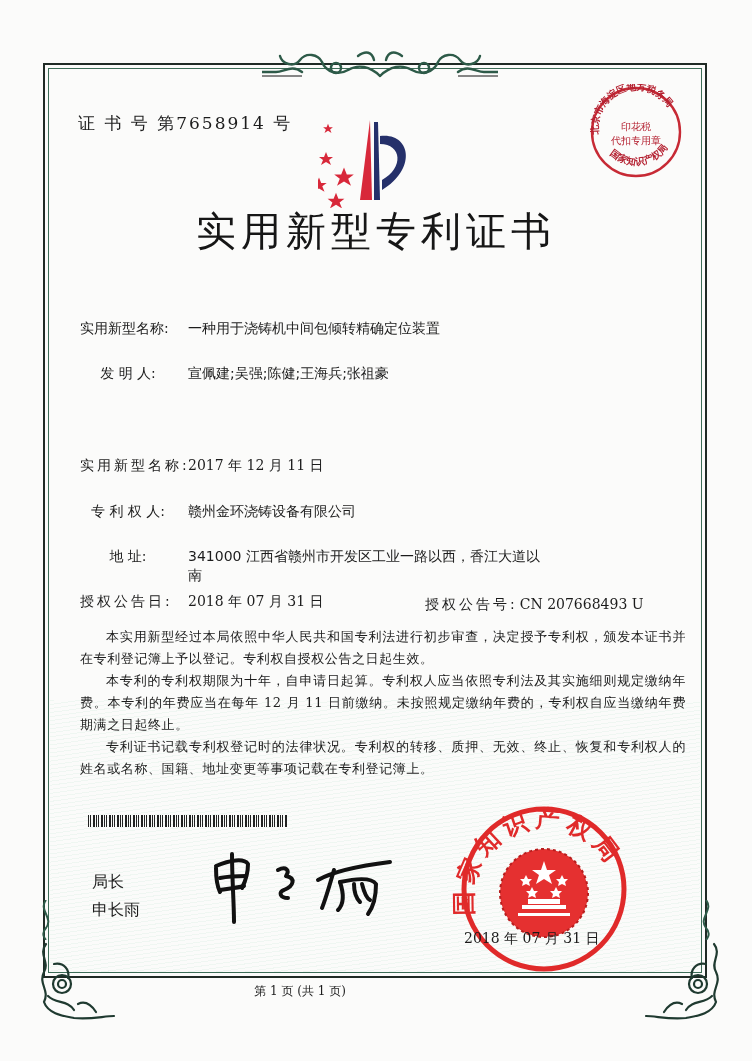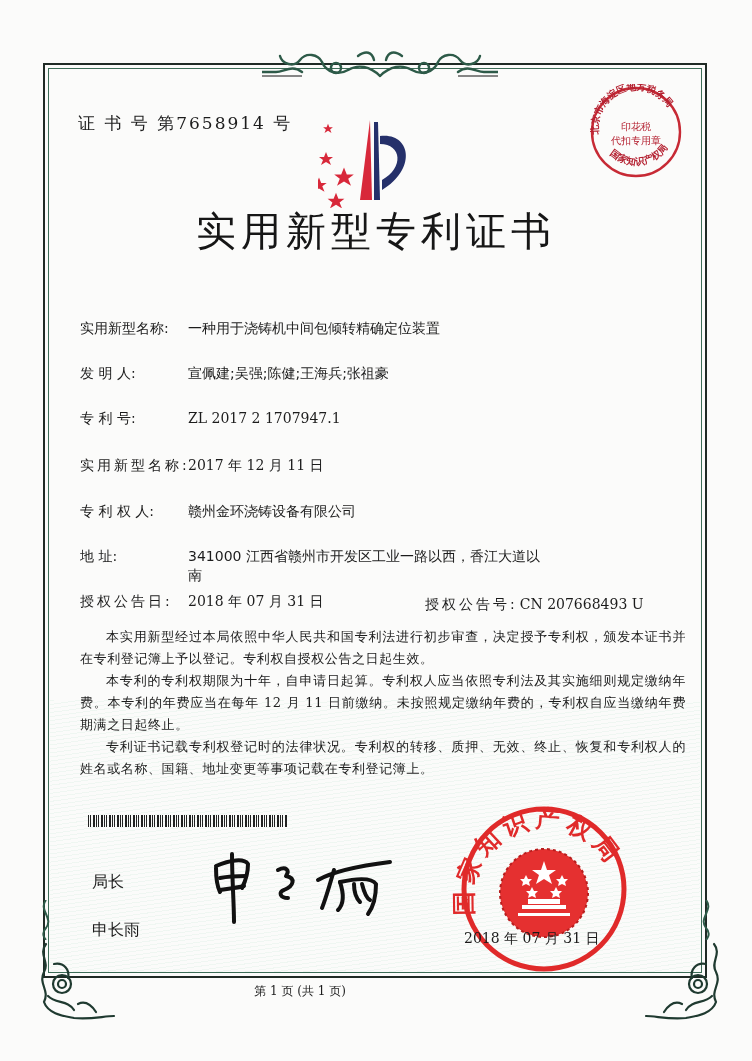--- a/index.html
+++ b/index.html
@@ -29,38 +29,38 @@
 
     .main-title { position: absolute; left: 0; width: 752px; top: 204px; text-align: center;
       font-family: "DejaVu Sans", "Liberation Sans", sans-serif; font-size: 40px; letter-spacing: 5px;
       color: #161616; font-weight: 400; }
 
     
     .field { position: absolute; left: 80px; font-size: 14px; display: flex; white-space: nowrap; }
     .field .lbl { display: inline-block; width: 108px; font-family: "DejaVu Sans", "Liberation Sans", sans-serif; letter-spacing: 0; }
     .field .val { font-family: "DejaVu Sans", "Liberation Sans", sans-serif; }
     .field .val.num { font-family: "DejaVu Serif", "Liberation Serif", serif; }
-    .lbl-spread { display: flex; justify-content: space-between; width: 96px !important; margin-right: 12px; }
+    .lbl-spread { display: flex; justify-content: space-between; width: 96px !important; margin-right: 12px; text-align: center; }
 
     .addr2 { position: absolute; left: 188px; top: 567px; font-size: 14px;
       font-family: "DejaVu Sans", "Liberation Sans", sans-serif; }
 
     
     .body-text { position: absolute; left: 80px; width: 606px; font-size: 13px; line-height: 22px;
       font-family: "DejaVu Serif", "Liberation Serif", serif; text-align: justify; letter-spacing: 0.6px; }
     .body-text p { text-indent: 2em; }
 
     
     .barcode { position: absolute; left: 88px; top: 815px; width: 200px; height: 12px;
       background: repeating-linear-gradient(90deg, #222 0 1px, transparent 1px 2px, #222 2px 3px, transparent 3px 5px, #222 5px 7px, transparent 7px 8px); }
 
     .director-title { position: absolute; left: 92px; top: 872px; font-size: 16px;
       font-family: "DejaVu Sans", "Liberation Sans", sans-serif; }
     .director-name { position: absolute; left: 92px; top: 900px; font-size: 16px;
-      font-family: "DejaVu Sans", "Liberation Sans", sans-serif; margin-top: 20px; }
+      font-family: "DejaVu Sans", "Liberation Sans", sans-serif; }
     .signature { position: absolute; left: 208px; top: 848px; width: 200px; height: 76px; }
 
     .seal-big { position: absolute; left: 448px; top: 805px; width: 192px; height: 168px; }
     .seal-date { position: absolute; left: 464px; top: 930px; font-size: 14px; color: #1a1a1a;
       font-family: "DejaVu Serif", "Liberation Serif", serif; }
 
     .page-no { position: absolute; left: 0; width: 600px; top: 983px; text-align: center; font-size: 12px;
       font-family: "DejaVu Serif", "Liberation Serif", serif; }
   </style>
 </head>
@@ -159,28 +159,20 @@
 
   <div class="field" style="top:365px">
     <span class="lbl lbl-spread">
       <span>发</span>
       <span>明</span>
       <span>人:</span>
     </span>
     <span class="val">宣佩建;吴强;陈健;王海兵;张祖豪</span>
   </div>
 
-  <div class="field" style="top:410px">
-    <span class="lbl lbl-spread">
-      <span>专</span>
-      <span>利</span>
-      <span>号:</span>
-    </span>
-    <span class="val num">ZL 2017 2 1707947.1</span>
-  </div>
 
   <div class="field" style="top:457px">
     <span class="lbl" style="letter-spacing:3px">实用新型名称:</span>
     <span class="val num">2017 年 12 月 11 日</span>
   </div>
 
   <div class="field" style="top:503px">
     <span class="lbl lbl-spread">
       <span>专</span>
       <span>利</span>

